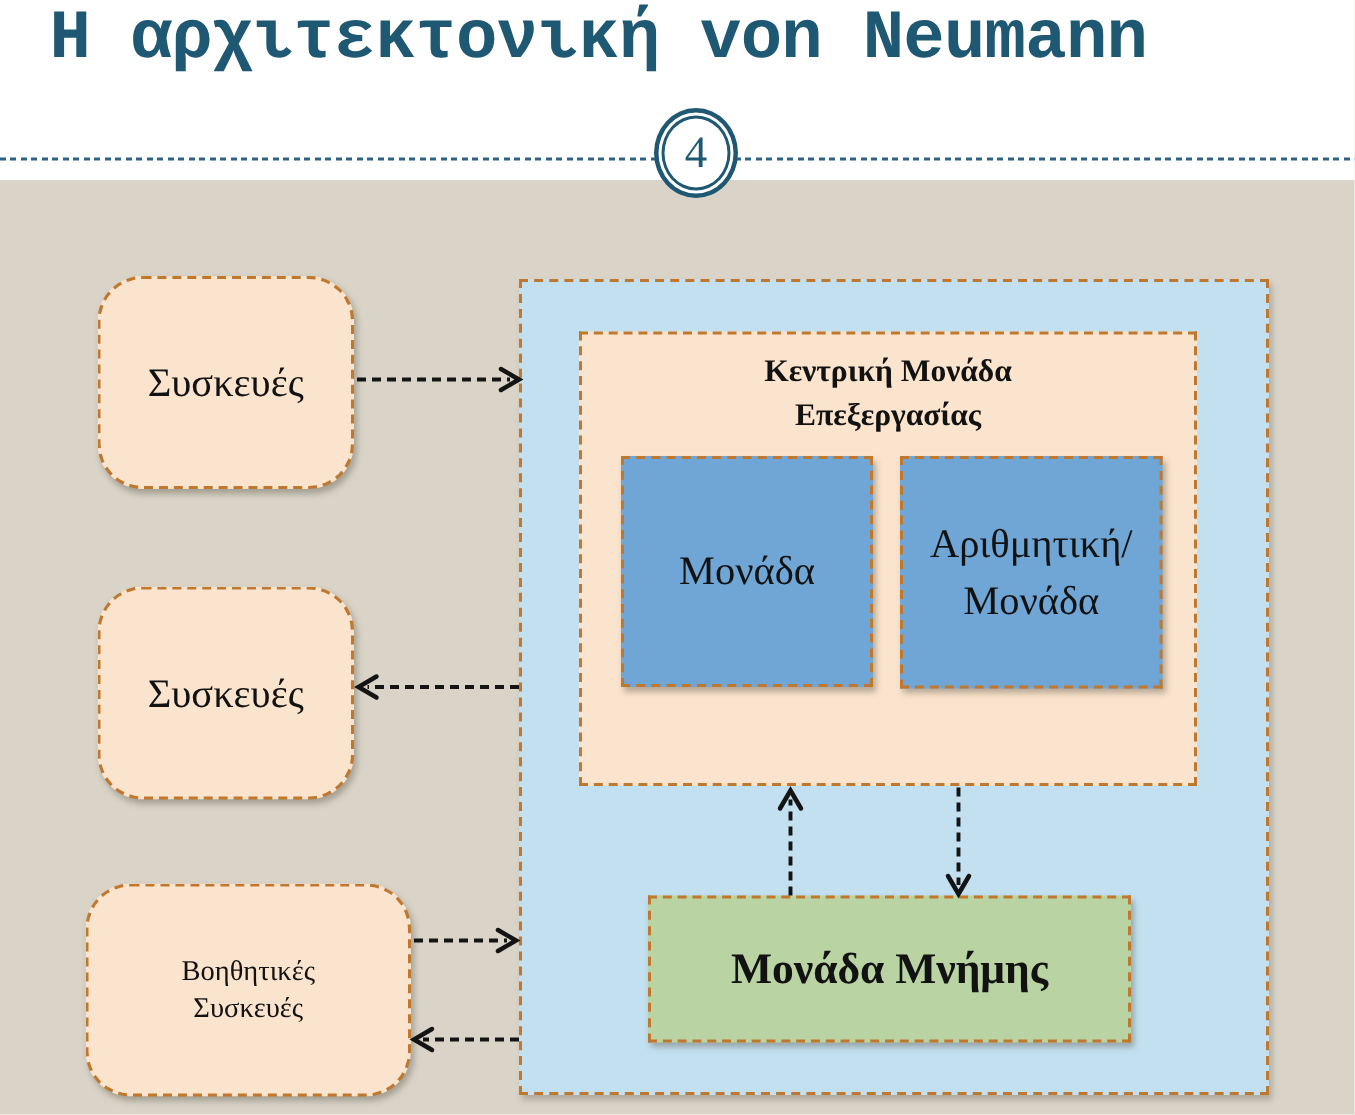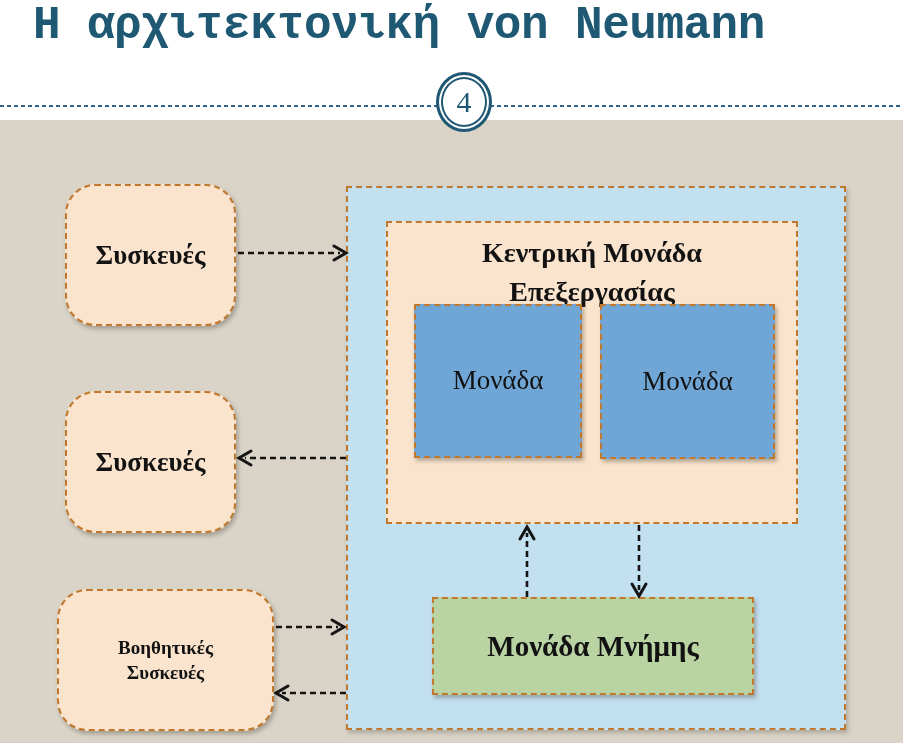--- a/index.html
+++ b/index.html
@@ -39,32 +39,32 @@
   .box{
     position:absolute;box-sizing:border-box;
     border:2px dashed #c0782e;
     display:flex;flex-direction:column;
     align-items:center;justify-content:center;
     text-align:center;color:#121212;
     box-shadow:2px 3px 4px rgba(100,95,82,0.45);
   }
   .peach{background:#fbe4cd;}
   .rounded{border-radius:30px;}
-  .io-label{font-weight:bold;font-size:27px;line-height:1.42;}
+  .io-label{font-weight:normal;font-size:27px;line-height:1.42;}
   #outer-blue{
     position:absolute;left:346px;top:186px;width:500px;height:544px;
     background:#c3e0f1;border:2px dashed #c0782e;box-sizing:border-box;
     box-shadow:2px 3px 4px rgba(100,95,82,0.35);
   }
   #cpu-box{
     left:386px;top:221px;width:412px;height:303px;
     justify-content:flex-start;padding-top:10px;
     box-shadow:none;
   }
-  .cpu-title{font-weight:bold;font-size:28px;line-height:1.4;}
+  .cpu-title{font-weight:bold;font-size:21px;line-height:1.4;}
   .blue-unit{background:#70a6d5;}
   .unit-label{font-size:27px;line-height:1.4;}
   #control-box{left:414px;top:304px;width:168px;height:154px;}
   #alu-box{left:600px;top:304px;width:175px;height:155px;}
   #memory-box{left:432px;top:597px;width:322px;height:98px;background:#b9d3a2;}
   .memory-label{font-weight:bold;font-size:29px;}
   #arrow-layer{position:absolute;left:0;top:0;width:903px;height:743px;pointer-events:none;z-index:4;}
   .arrow-line{stroke:#141414;stroke-width:2.6;stroke-dasharray:6 4;fill:none;}
   .arrow-head{stroke:#141414;stroke-width:3;fill:none;stroke-linecap:round;}
 </style>
@@ -114,20 +114,21 @@
   </div>
 
   <div class="box blue-unit" id="control-box">
     <div class="unit-label">
       <span style="display:block">Μονάδα</span>
     </div>
   </div>
 
   <div class="box blue-unit" id="alu-box">
     <div class="unit-label">
+      <span style="display:block">Αριθμητική/</span>
       <span style="display:block">Μονάδα</span>
     </div>
   </div>
 
   <div class="box" id="memory-box">
     <span class="memory-label">Μονάδα Μνήμης</span>
   </div>
 
   <svg id="arrow-layer" xmlns="http://www.w3.org/2000/svg" viewBox="0 0 903 743">
     <g>

